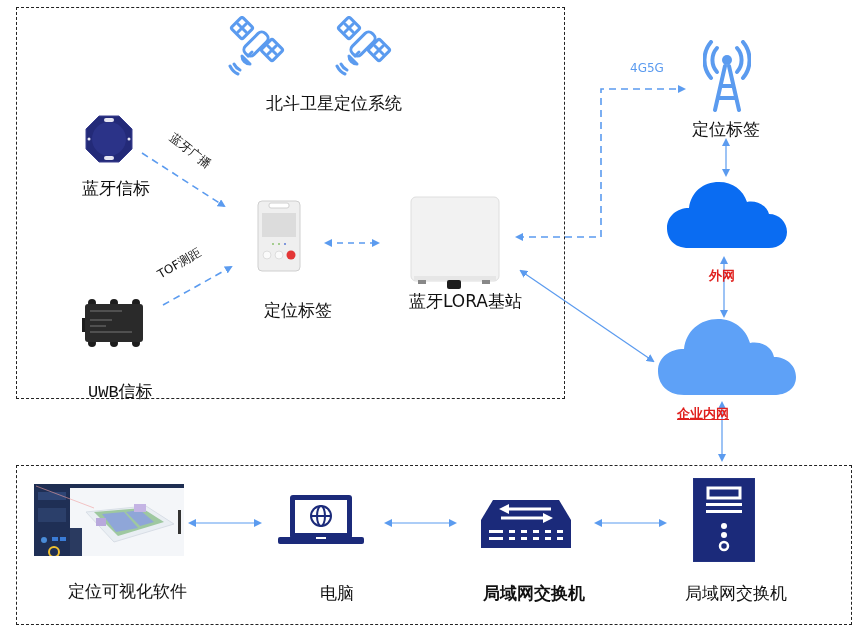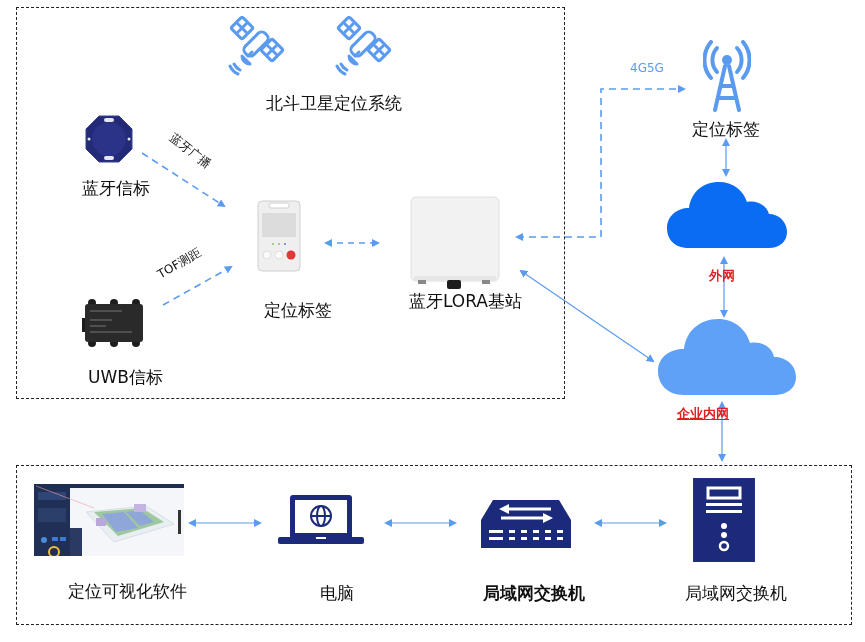--- a/index.html
+++ b/index.html
@@ -100,21 +100,21 @@
     <rect x="0" y="20" width="4" height="14"></rect>
   </g>
   <rect x="3" y="6" width="58" height="38" rx="3" fill="#2a2a2a"></rect>
   <g stroke="#8c8c8c" stroke-width="0.8">
     <line x1="8" y1="13" x2="40" y2="13"></line>
     <line x1="8" y1="22" x2="30" y2="22"></line>
     <line x1="8" y1="28" x2="24" y2="28"></line>
     <line x1="8" y1="34" x2="50" y2="34"></line>
   </g>
 </svg>
-<div class="label" style="left:88px; top:366px;">UWB信标</div>
+<div class="label" style="left:88px; top:380px;font-family:Liberation Mono, monospace;">UWB信标</div>
 <div class="rot" style="left:163px; top:266px; transform:rotate(-30deg);">TOF测距</div>
 
 <svg class="abs" style="left:257px; top:200px;" width="44" height="72" viewBox="0 0 44 72">
   <rect x="1" y="1" width="42" height="70" rx="4" fill="#efefef" stroke="#cfcfcf"></rect>
   <rect x="12" y="3" width="20" height="5" rx="2" fill="#ffffff" stroke="#d0d0d0"></rect>
   <rect x="5" y="13" width="34" height="24" fill="#dcdcdc"></rect>
   <circle cx="16" cy="44" r="1" fill="#8dc26f"></circle>
     <circle cx="22" cy="44" r="1" fill="#8dc26f"></circle>
     <circle cx="28" cy="44" r="1" fill="#5b7ad6"></circle>
   <circle cx="10" cy="55" r="4" fill="#fafafa" stroke="#ddd"></circle>

